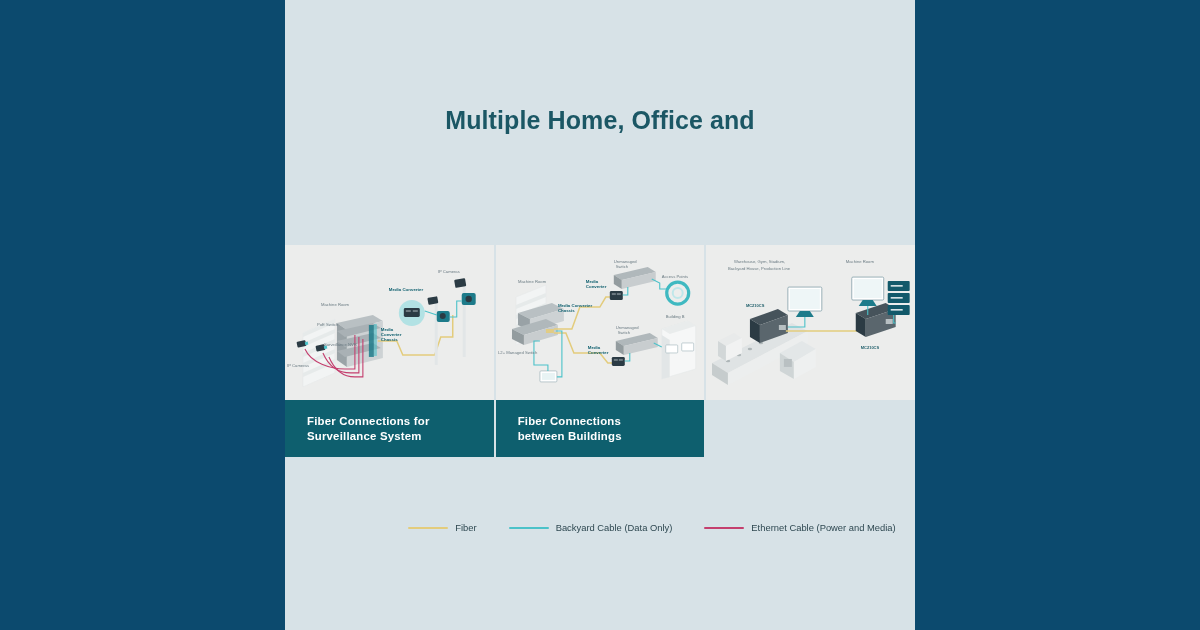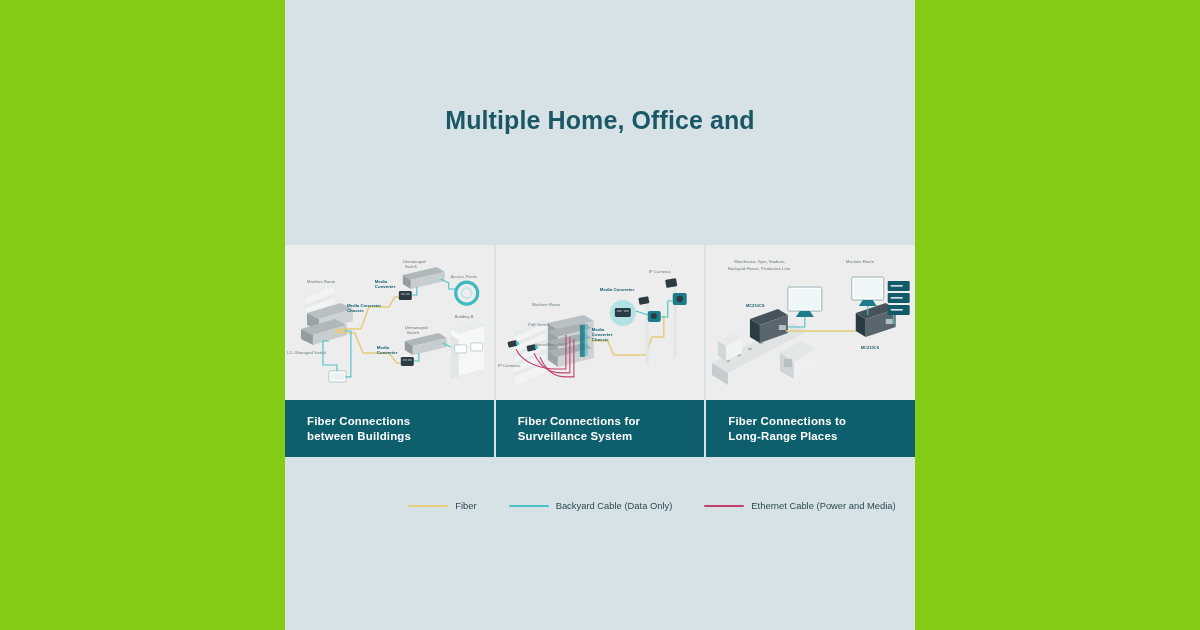--- a/index.html
+++ b/index.html
@@ -5,21 +5,21 @@
   * { box-sizing: border-box; margin: 0; padding: 0; }
   html, body {
     width: 1200px; height: 630px;
     background: #ffffff;
     font-family: "Liberation Sans", sans-serif;
     overflow: hidden;
   }
   .page {
     position: relative;
     width: 1200px; height: 630px;
-    background: #84cc16;
+    background: #0c4a6e;
   }
   
   .canvas {
     position: absolute;
     left: 285px; top: 0;
     width: 630px; height: 630px;
     background: #d7e2e7;
   }
 
   
@@ -68,21 +68,21 @@
     flex-direction: column;
     justify-content: center;
     padding-left: 22px;
     letter-spacing: .2px;
   }
   .panel-caption .ln { display: block; }
 
   
   .legend {
     position: absolute;
-    left: 0; top: 500px;
+    left: 0; top: 522px;
     width: 734px;
     display: flex;
     justify-content: center;
     align-items: center;
     gap: 32px;
   }
   .legend-item { display: flex; align-items: center; gap: 7px; }
   .legend-swatch { display: block; width: 40px; height: 2px; border-radius: 1px; }
   .legend-label { font-size: 9.4px; color: #2e4851; white-space: nowrap; }
 </style>
@@ -90,20 +90,116 @@
 <body>
 
 <div class="page">
   <div class="canvas">
 
     <div class="title">
       <span class="ln">Multiple Home, Office and</span>
     </div>
 
     <div class="panels">
+
+      <div class="panel">
+        <div class="panel-art">
+          <svg viewBox="0 0 209 155" xmlns="http://www.w3.org/2000/svg">
+            <defs>
+              <style>
+                .lbl  { font-family:"Liberation Sans",sans-serif; font-size:4.2px; fill:#6b7b83; }
+                .lblb { font-family:"Liberation Sans",sans-serif; font-size:4.4px; fill:#0e5f6e; font-weight:700; }
+                .fib  { stroke:#e3cc7c; stroke-width:1.5; fill:none; }
+                .dat  { stroke:#4bc2c9; stroke-width:1.1; fill:none; }
+                .pow  { stroke:#c43f6e; stroke-width:1.1; fill:none; }
+              </style>
+            </defs>
+
+            <g opacity="0.92">
+              <polygon points="18,88 50,74 50,128 18,142" fill="#f3f5f5" stroke="#dfe3e4" stroke-width="0.4"></polygon>
+              <polygon points="18,88 50,74 50,78 18,92" fill="#e6eaea"></polygon>
+              <polygon points="18,98 50,84 50,88 18,102" fill="#e6eaea"></polygon>
+              <polygon points="18,108 50,94 50,98 18,112" fill="#e6eaea"></polygon>
+              <polygon points="18,118 50,104 50,108 18,122" fill="#e6eaea"></polygon>
+              <polygon points="18,128 50,114 50,118 18,132" fill="#e6eaea"></polygon>
+            </g>
+
+            <g>
+              <polygon points="52,78 88,70 98,76 62,85" fill="#b9c0c3"></polygon>
+              <polygon points="52,78 62,85 62,122 52,115" fill="#9aa3a7"></polygon>
+              <polygon points="62,85 98,76 98,113 62,122" fill="#cdd2d4"></polygon>
+
+              <g fill="#a9b1b5">
+                <polygon points="52,86 88,78 96,83 60,92"></polygon>
+                <polygon points="52,96 88,88 96,93 60,102"></polygon>
+                <polygon points="52,106 88,98 96,103 60,112"></polygon>
+              </g>
+
+              <rect x="84" y="80" width="5" height="32" fill="#1d7b8a" opacity="0.85"></rect>
+              <rect x="89" y="79" width="3" height="32" fill="#4bc2c9" opacity="0.6"></rect>
+            </g>
+
+            <g>
+              <rect x="12" y="96" width="9" height="6" rx="1" fill="#2b3b44" transform="rotate(-12 16 99)"></rect>
+              <rect x="20" y="97" width="3" height="3" fill="#4bc2c9" transform="rotate(-12 21 98)"></rect>
+            </g>
+            <g>
+              <rect x="31" y="100" width="9" height="6" rx="1" fill="#2b3b44" transform="rotate(-12 35 103)"></rect>
+              <rect x="39" y="101" width="3" height="3" fill="#4bc2c9" transform="rotate(-12 40 102)"></rect>
+            </g>
+
+            <path class="pow" d="M20,104 C26,118 46,124 60,124 L70,124 L70,90"></path>
+            <path class="pow" d="M38,108 C44,122 54,128 66,128 L74,128 L74,92"></path>
+            <path class="pow" d="M44,112 C50,126 58,132 70,132 L78,132 L78,94"></path>
+
+            <path class="fib" d="M93,96 L112,96 L118,110 L150,110 L156,92 L168,92 L168,70"></path>
+
+            <g>
+              <circle cx="127" cy="68" r="13" fill="#9fdde2" opacity="0.75"></circle>
+              <rect x="119" y="63" width="16" height="9" rx="1.4" fill="#2b3b44"></rect>
+              <rect x="121" y="65" width="5" height="2" fill="#6d7a81"></rect>
+              <rect x="128" y="65" width="5" height="2" fill="#6d7a81"></rect>
+            </g>
+
+            <g>
+              <polygon points="150,58 153,58 153,120 150,120" fill="#e2e6e7"></polygon>
+              <rect x="143" y="52" width="10" height="7" rx="1" fill="#2b3b44" transform="rotate(-10 148 55)"></rect>
+            </g>
+            <g>
+              <polygon points="178,40 181,40 181,112 178,112" fill="#e2e6e7"></polygon>
+              <rect x="170" y="34" width="11" height="8" rx="1" fill="#2b3b44" transform="rotate(-10 175 38)"></rect>
+            </g>
+            <g>
+              <rect x="152" y="66" width="13" height="11" rx="2" fill="#1d7b8a"></rect>
+              <circle cx="158" cy="71" r="3" fill="#2b3b44"></circle>
+            </g>
+            <g>
+              <rect x="177" y="48" width="14" height="12" rx="2" fill="#1d7b8a"></rect>
+              <circle cx="184" cy="54" r="3.2" fill="#2b3b44"></circle>
+            </g>
+
+            <path class="dat" d="M165,72 L172,72 L172,56 L177,56"></path>
+            <path class="dat" d="M140,66 L152,70"></path>
+
+            <text class="lbl" x="36" y="61">Machine Room</text>
+            <text class="lbl" x="32" y="81">PoE Switch</text>
+            <text class="lbl" x="2" y="122">IP Cameras</text>
+            <text class="lbl" x="39" y="101">Surveillance NVR</text>
+            <text class="lblb" x="104" y="46">Media Converter</text>
+            <text class="lblb" x="96" y="86">Media</text>
+            <text class="lblb" x="96" y="91">Converter</text>
+            <text class="lblb" x="96" y="96">Chassis</text>
+            <text class="lbl" x="153" y="28">IP Cameras</text>
+          </svg>
+        </div>
+        <div class="panel-caption">
+          <span class="ln">Fiber Connections for</span>
+          <span class="ln">Surveillance System</span>
+        </div>
+      </div>
 
       <div class="panel">
         <div class="panel-art">
           <svg viewBox="0 0 209 155" xmlns="http://www.w3.org/2000/svg">
             <defs>
               <style>
                 .l2  { font-family:"Liberation Sans",sans-serif; font-size:4.2px; fill:#6b7b83; }
                 .l2b { font-family:"Liberation Sans",sans-serif; font-size:4.4px; fill:#0e5f6e; font-weight:700; }
                 .f2  { stroke:#e3cc7c; stroke-width:1.5; fill:none; }
                 .d2  { stroke:#4bc2c9; stroke-width:1.1; fill:none; }
@@ -202,116 +298,20 @@
           <span class="ln">Fiber Connections</span>
           <span class="ln">between Buildings</span>
         </div>
       </div>
 
       <div class="panel">
         <div class="panel-art">
           <svg viewBox="0 0 209 155" xmlns="http://www.w3.org/2000/svg">
             <defs>
               <style>
-                .lbl  { font-family:"Liberation Sans",sans-serif; font-size:4.2px; fill:#6b7b83; }
-                .lblb { font-family:"Liberation Sans",sans-serif; font-size:4.4px; fill:#0e5f6e; font-weight:700; }
-                .fib  { stroke:#e3cc7c; stroke-width:1.5; fill:none; }
-                .dat  { stroke:#4bc2c9; stroke-width:1.1; fill:none; }
-                .pow  { stroke:#c43f6e; stroke-width:1.1; fill:none; }
-              </style>
-            </defs>
-
-            <g opacity="0.92">
-              <polygon points="18,88 50,74 50,128 18,142" fill="#f3f5f5" stroke="#dfe3e4" stroke-width="0.4"></polygon>
-              <polygon points="18,88 50,74 50,78 18,92" fill="#e6eaea"></polygon>
-              <polygon points="18,98 50,84 50,88 18,102" fill="#e6eaea"></polygon>
-              <polygon points="18,108 50,94 50,98 18,112" fill="#e6eaea"></polygon>
-              <polygon points="18,118 50,104 50,108 18,122" fill="#e6eaea"></polygon>
-              <polygon points="18,128 50,114 50,118 18,132" fill="#e6eaea"></polygon>
-            </g>
-
-            <g>
-              <polygon points="52,78 88,70 98,76 62,85" fill="#b9c0c3"></polygon>
-              <polygon points="52,78 62,85 62,122 52,115" fill="#9aa3a7"></polygon>
-              <polygon points="62,85 98,76 98,113 62,122" fill="#cdd2d4"></polygon>
-
-              <g fill="#a9b1b5">
-                <polygon points="52,86 88,78 96,83 60,92"></polygon>
-                <polygon points="52,96 88,88 96,93 60,102"></polygon>
-                <polygon points="52,106 88,98 96,103 60,112"></polygon>
-              </g>
-
-              <rect x="84" y="80" width="5" height="32" fill="#1d7b8a" opacity="0.85"></rect>
-              <rect x="89" y="79" width="3" height="32" fill="#4bc2c9" opacity="0.6"></rect>
-            </g>
-
-            <g>
-              <rect x="12" y="96" width="9" height="6" rx="1" fill="#2b3b44" transform="rotate(-12 16 99)"></rect>
-              <rect x="20" y="97" width="3" height="3" fill="#4bc2c9" transform="rotate(-12 21 98)"></rect>
-            </g>
-            <g>
-              <rect x="31" y="100" width="9" height="6" rx="1" fill="#2b3b44" transform="rotate(-12 35 103)"></rect>
-              <rect x="39" y="101" width="3" height="3" fill="#4bc2c9" transform="rotate(-12 40 102)"></rect>
-            </g>
-
-            <path class="pow" d="M20,104 C26,118 46,124 60,124 L70,124 L70,90"></path>
-            <path class="pow" d="M38,108 C44,122 54,128 66,128 L74,128 L74,92"></path>
-            <path class="pow" d="M44,112 C50,126 58,132 70,132 L78,132 L78,94"></path>
-
-            <path class="fib" d="M93,96 L112,96 L118,110 L150,110 L156,92 L168,92 L168,70"></path>
-
-            <g>
-              <circle cx="127" cy="68" r="13" fill="#9fdde2" opacity="0.75"></circle>
-              <rect x="119" y="63" width="16" height="9" rx="1.4" fill="#2b3b44"></rect>
-              <rect x="121" y="65" width="5" height="2" fill="#6d7a81"></rect>
-              <rect x="128" y="65" width="5" height="2" fill="#6d7a81"></rect>
-            </g>
-
-            <g>
-              <polygon points="150,58 153,58 153,120 150,120" fill="#e2e6e7"></polygon>
-              <rect x="143" y="52" width="10" height="7" rx="1" fill="#2b3b44" transform="rotate(-10 148 55)"></rect>
-            </g>
-            <g>
-              <polygon points="178,40 181,40 181,112 178,112" fill="#e2e6e7"></polygon>
-              <rect x="170" y="34" width="11" height="8" rx="1" fill="#2b3b44" transform="rotate(-10 175 38)"></rect>
-            </g>
-            <g>
-              <rect x="152" y="66" width="13" height="11" rx="2" fill="#1d7b8a"></rect>
-              <circle cx="158" cy="71" r="3" fill="#2b3b44"></circle>
-            </g>
-            <g>
-              <rect x="177" y="48" width="14" height="12" rx="2" fill="#1d7b8a"></rect>
-              <circle cx="184" cy="54" r="3.2" fill="#2b3b44"></circle>
-            </g>
-
-            <path class="dat" d="M165,72 L172,72 L172,56 L177,56"></path>
-            <path class="dat" d="M140,66 L152,70"></path>
-
-            <text class="lbl" x="36" y="61">Machine Room</text>
-            <text class="lbl" x="32" y="81">PoE Switch</text>
-            <text class="lbl" x="2" y="122">IP Cameras</text>
-            <text class="lbl" x="39" y="101">Surveillance NVR</text>
-            <text class="lblb" x="104" y="46">Media Converter</text>
-            <text class="lblb" x="96" y="86">Media</text>
-            <text class="lblb" x="96" y="91">Converter</text>
-            <text class="lblb" x="96" y="96">Chassis</text>
-            <text class="lbl" x="153" y="28">IP Cameras</text>
-          </svg>
-        </div>
-        <div class="panel-caption">
-          <span class="ln">Fiber Connections for</span>
-          <span class="ln">Surveillance System</span>
-        </div>
-      </div>
-
-      <div class="panel">
-        <div class="panel-art">
-          <svg viewBox="0 0 209 155" xmlns="http://www.w3.org/2000/svg">
-            <defs>
-              <style>
                 .l3  { font-family:"Liberation Sans",sans-serif; font-size:4.2px; fill:#6b7b83; }
                 .l3b { font-family:"Liberation Sans",sans-serif; font-size:4.0px; fill:#1d5d69; font-weight:700; }
                 .f3  { stroke:#e3cc7c; stroke-width:1.6; fill:none; }
                 .d3  { stroke:#4bc2c9; stroke-width:1.1; fill:none; }
               </style>
             </defs>
 
             <g>
               <polygon points="6,118 86,78 102,86 22,128" fill="#dfe3e4"></polygon>
               <polygon points="6,118 22,128 22,140 6,130" fill="#c6cccd"></polygon>
@@ -378,24 +378,20 @@
             </g>
             <path class="d3" d="M188,70 L188,78 L190,78"></path>
 
             <text class="l3" x="28" y="18">Warehouse, Gym, Stadium,</text>
             <text class="l3" x="22" y="25">Backyard House, Production Line</text>
             <text class="l3" x="140" y="18">Machine Room</text>
             <text class="l3b" x="40" y="62">MC210CS</text>
             <text class="l3b" x="155" y="104">MC210CS</text>
           </svg>
         </div>
-        <div class="panel-caption">
-          <span class="ln">Fiber Connections to</span>
-          <span class="ln">Long-Range Places</span>
-        </div>
       </div>
 
     </div>
 
     <div class="legend">
       <div class="legend-item">
         <span class="legend-swatch" style="background:#e3cc7c"></span>
         <span class="legend-label">Fiber</span>
       </div>
       <div class="legend-item">

